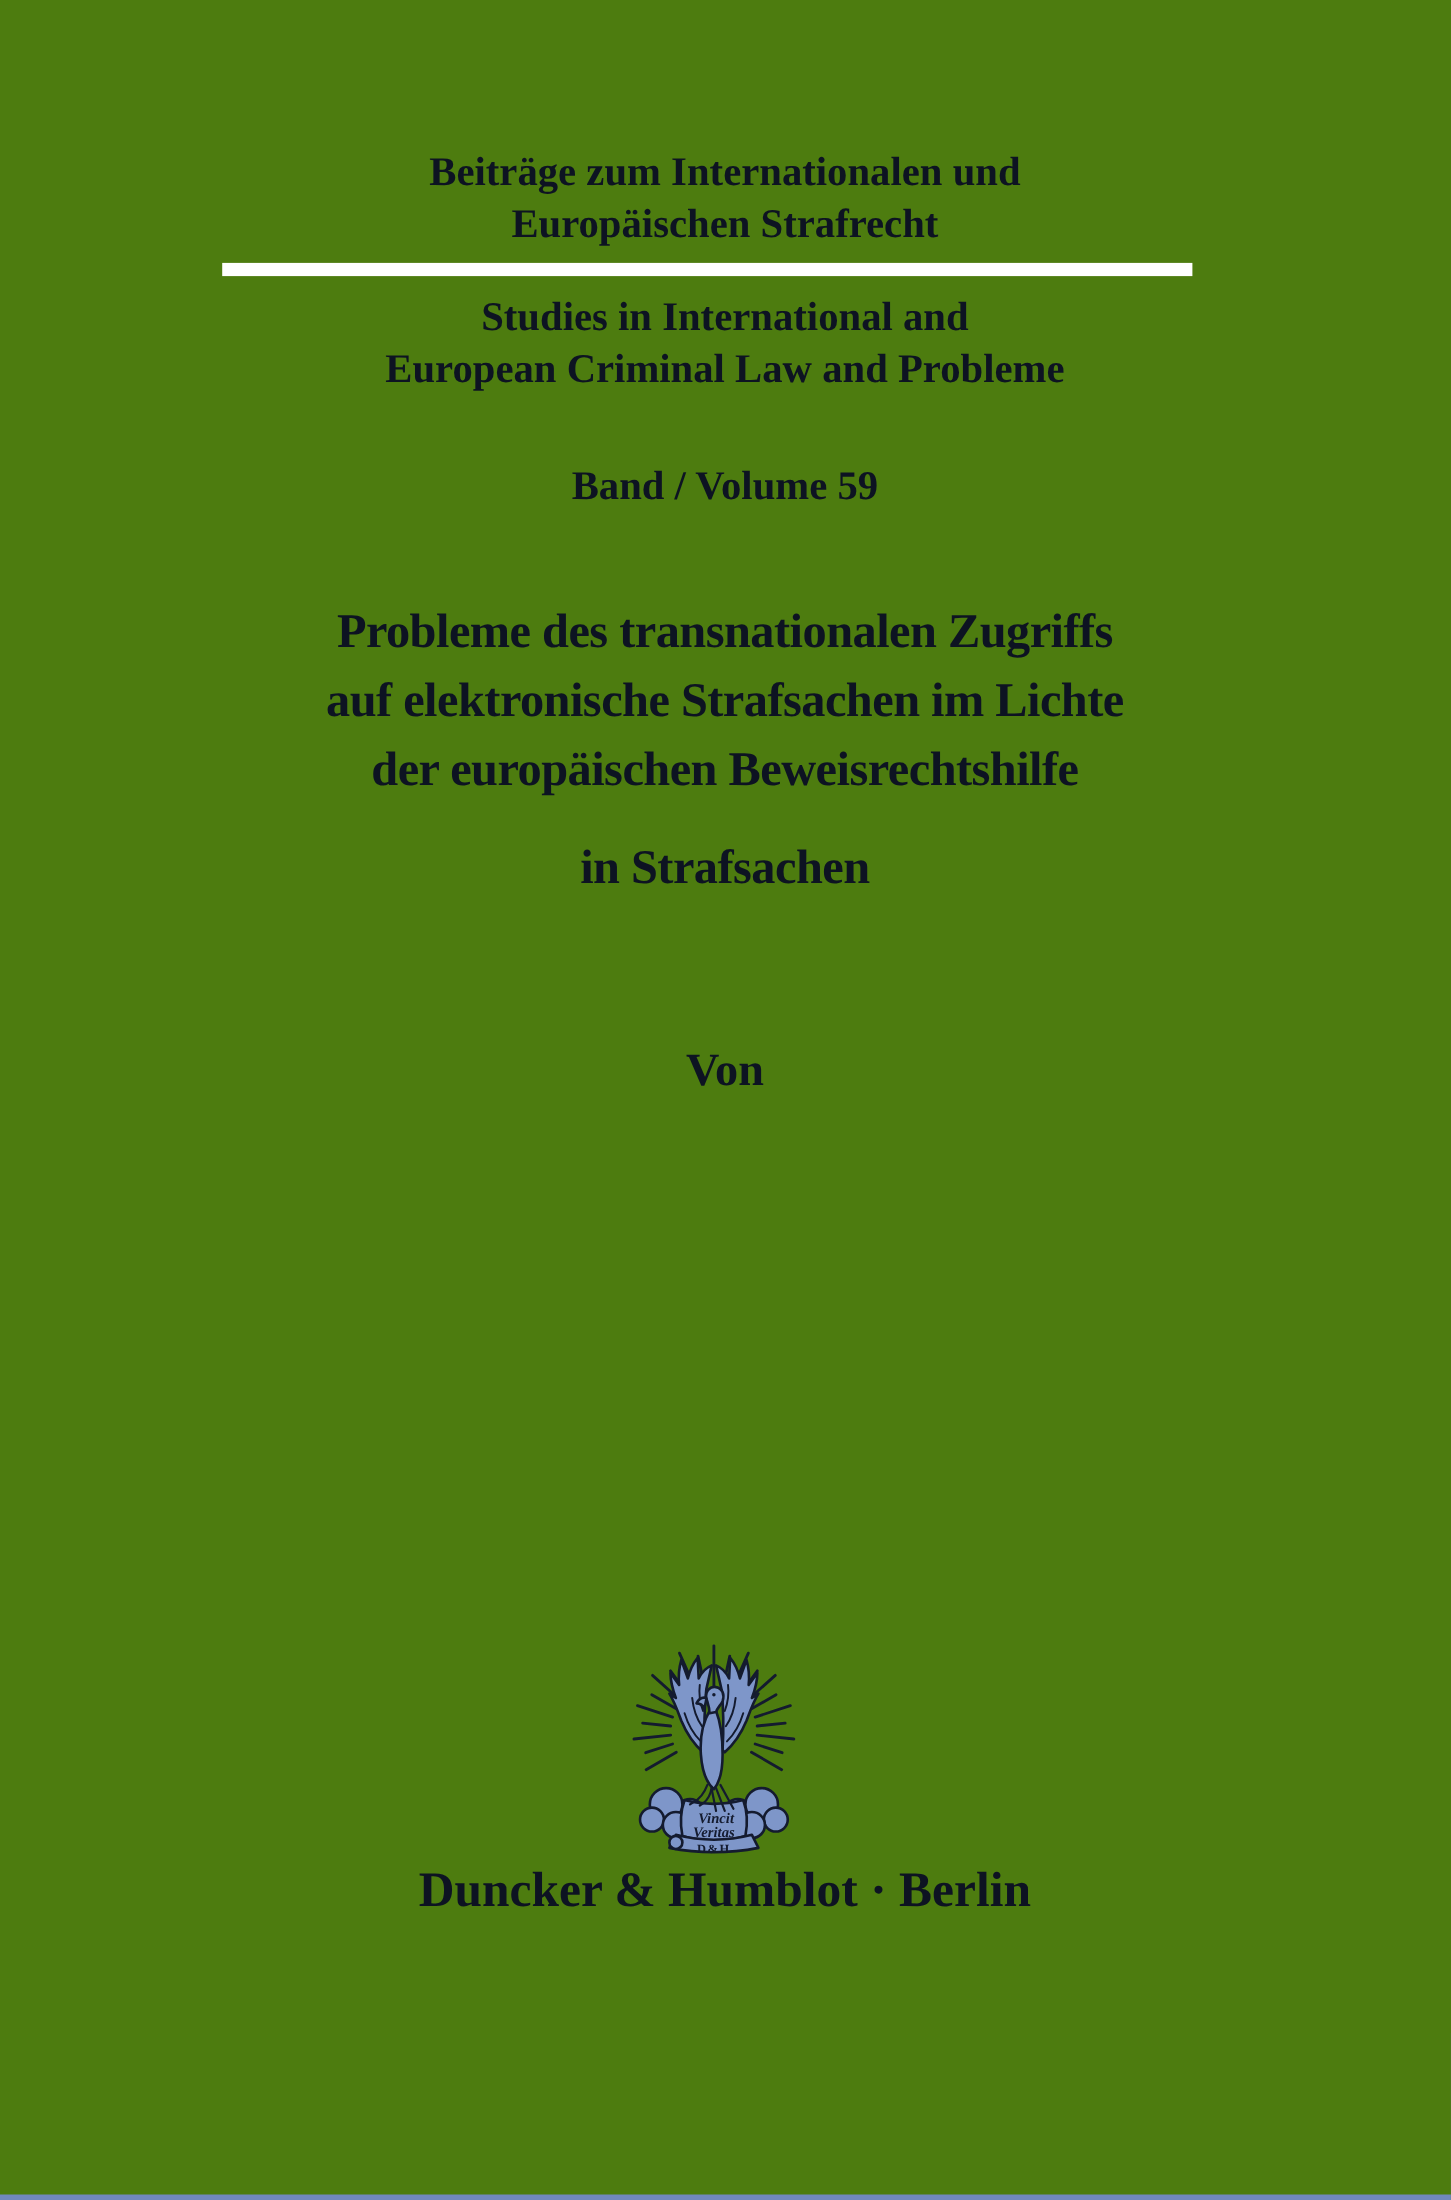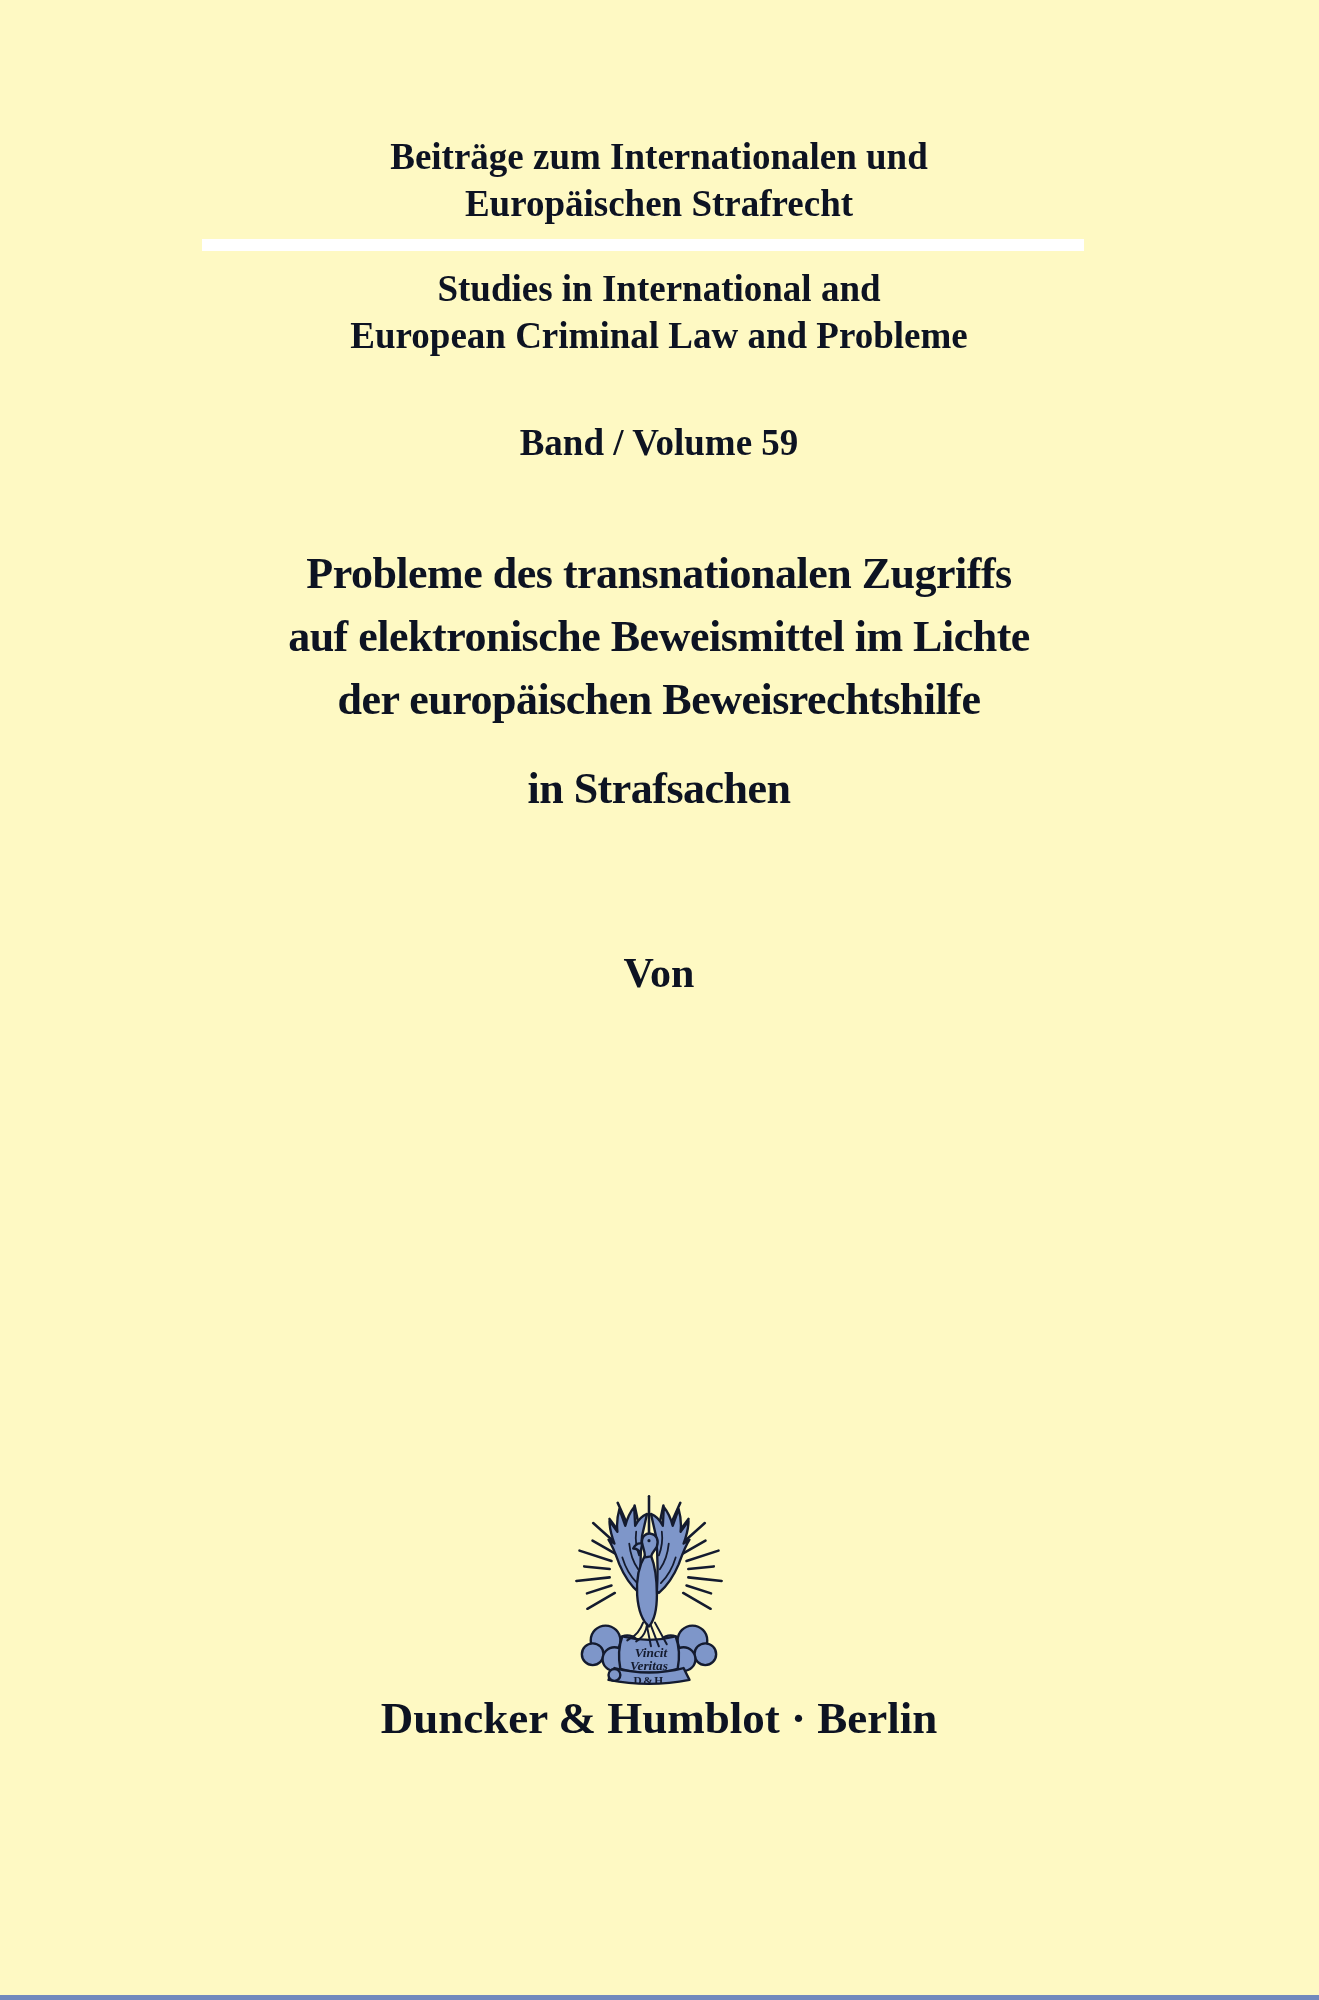--- a/index.html
+++ b/index.html
@@ -2,21 +2,21 @@
 <html><head>
 <meta charset="utf-8">
 <style>
   html, body { margin: 0; padding: 0; }
   body { background: #5a6e9e; }
 
   .cover {
     position: relative;
     width: 1319px;
     height: 2000px;
-    background: #fef9c3;
+    background: #4d7c0f;
     overflow: hidden;
     font-family: "Liberation Serif", "DejaVu Serif", serif;
     font-weight: 700;
     color: #0D1322;
   }
 
   .row {
     position: absolute;
     left: 9px;
     width: 1300px;
@@ -91,21 +91,21 @@
   <div class="row series-line g2">Europäischen Strafrecht</div>
 
   <div class="divider-rule"></div>
 
   <div class="row series-line e1">Studies in International and</div>
   <div class="row series-line e2">European Criminal Law and Probleme</div>
 
   <div class="row volume-line">Band / Volume 59</div>
 
   <div class="row title-line t1">Probleme des transnationalen Zugriffs</div>
-  <div class="row title-line t2">auf elektronische Beweismittel im Lichte</div>
+  <div class="row title-line t2">auf elektronische Strafsachen im Lichte</div>
   <div class="row title-line t3">der europäischen Beweisrechtshilfe</div>
   <div class="row title-line t4">in Strafsachen</div>
 
   <div class="row von-line">Von</div>
 
   <svg class="emblem" viewBox="0 0 160 200" stroke="#141B2F" fill="none" stroke-linecap="round" stroke-linejoin="round">
 
     <g stroke-width="2.6">
       <line x1="45.4" y1="102" x2="17.6" y2="118"></line>
       <line x1="42.0" y1="94.4" x2="17.2" y2="102.4"></line>

